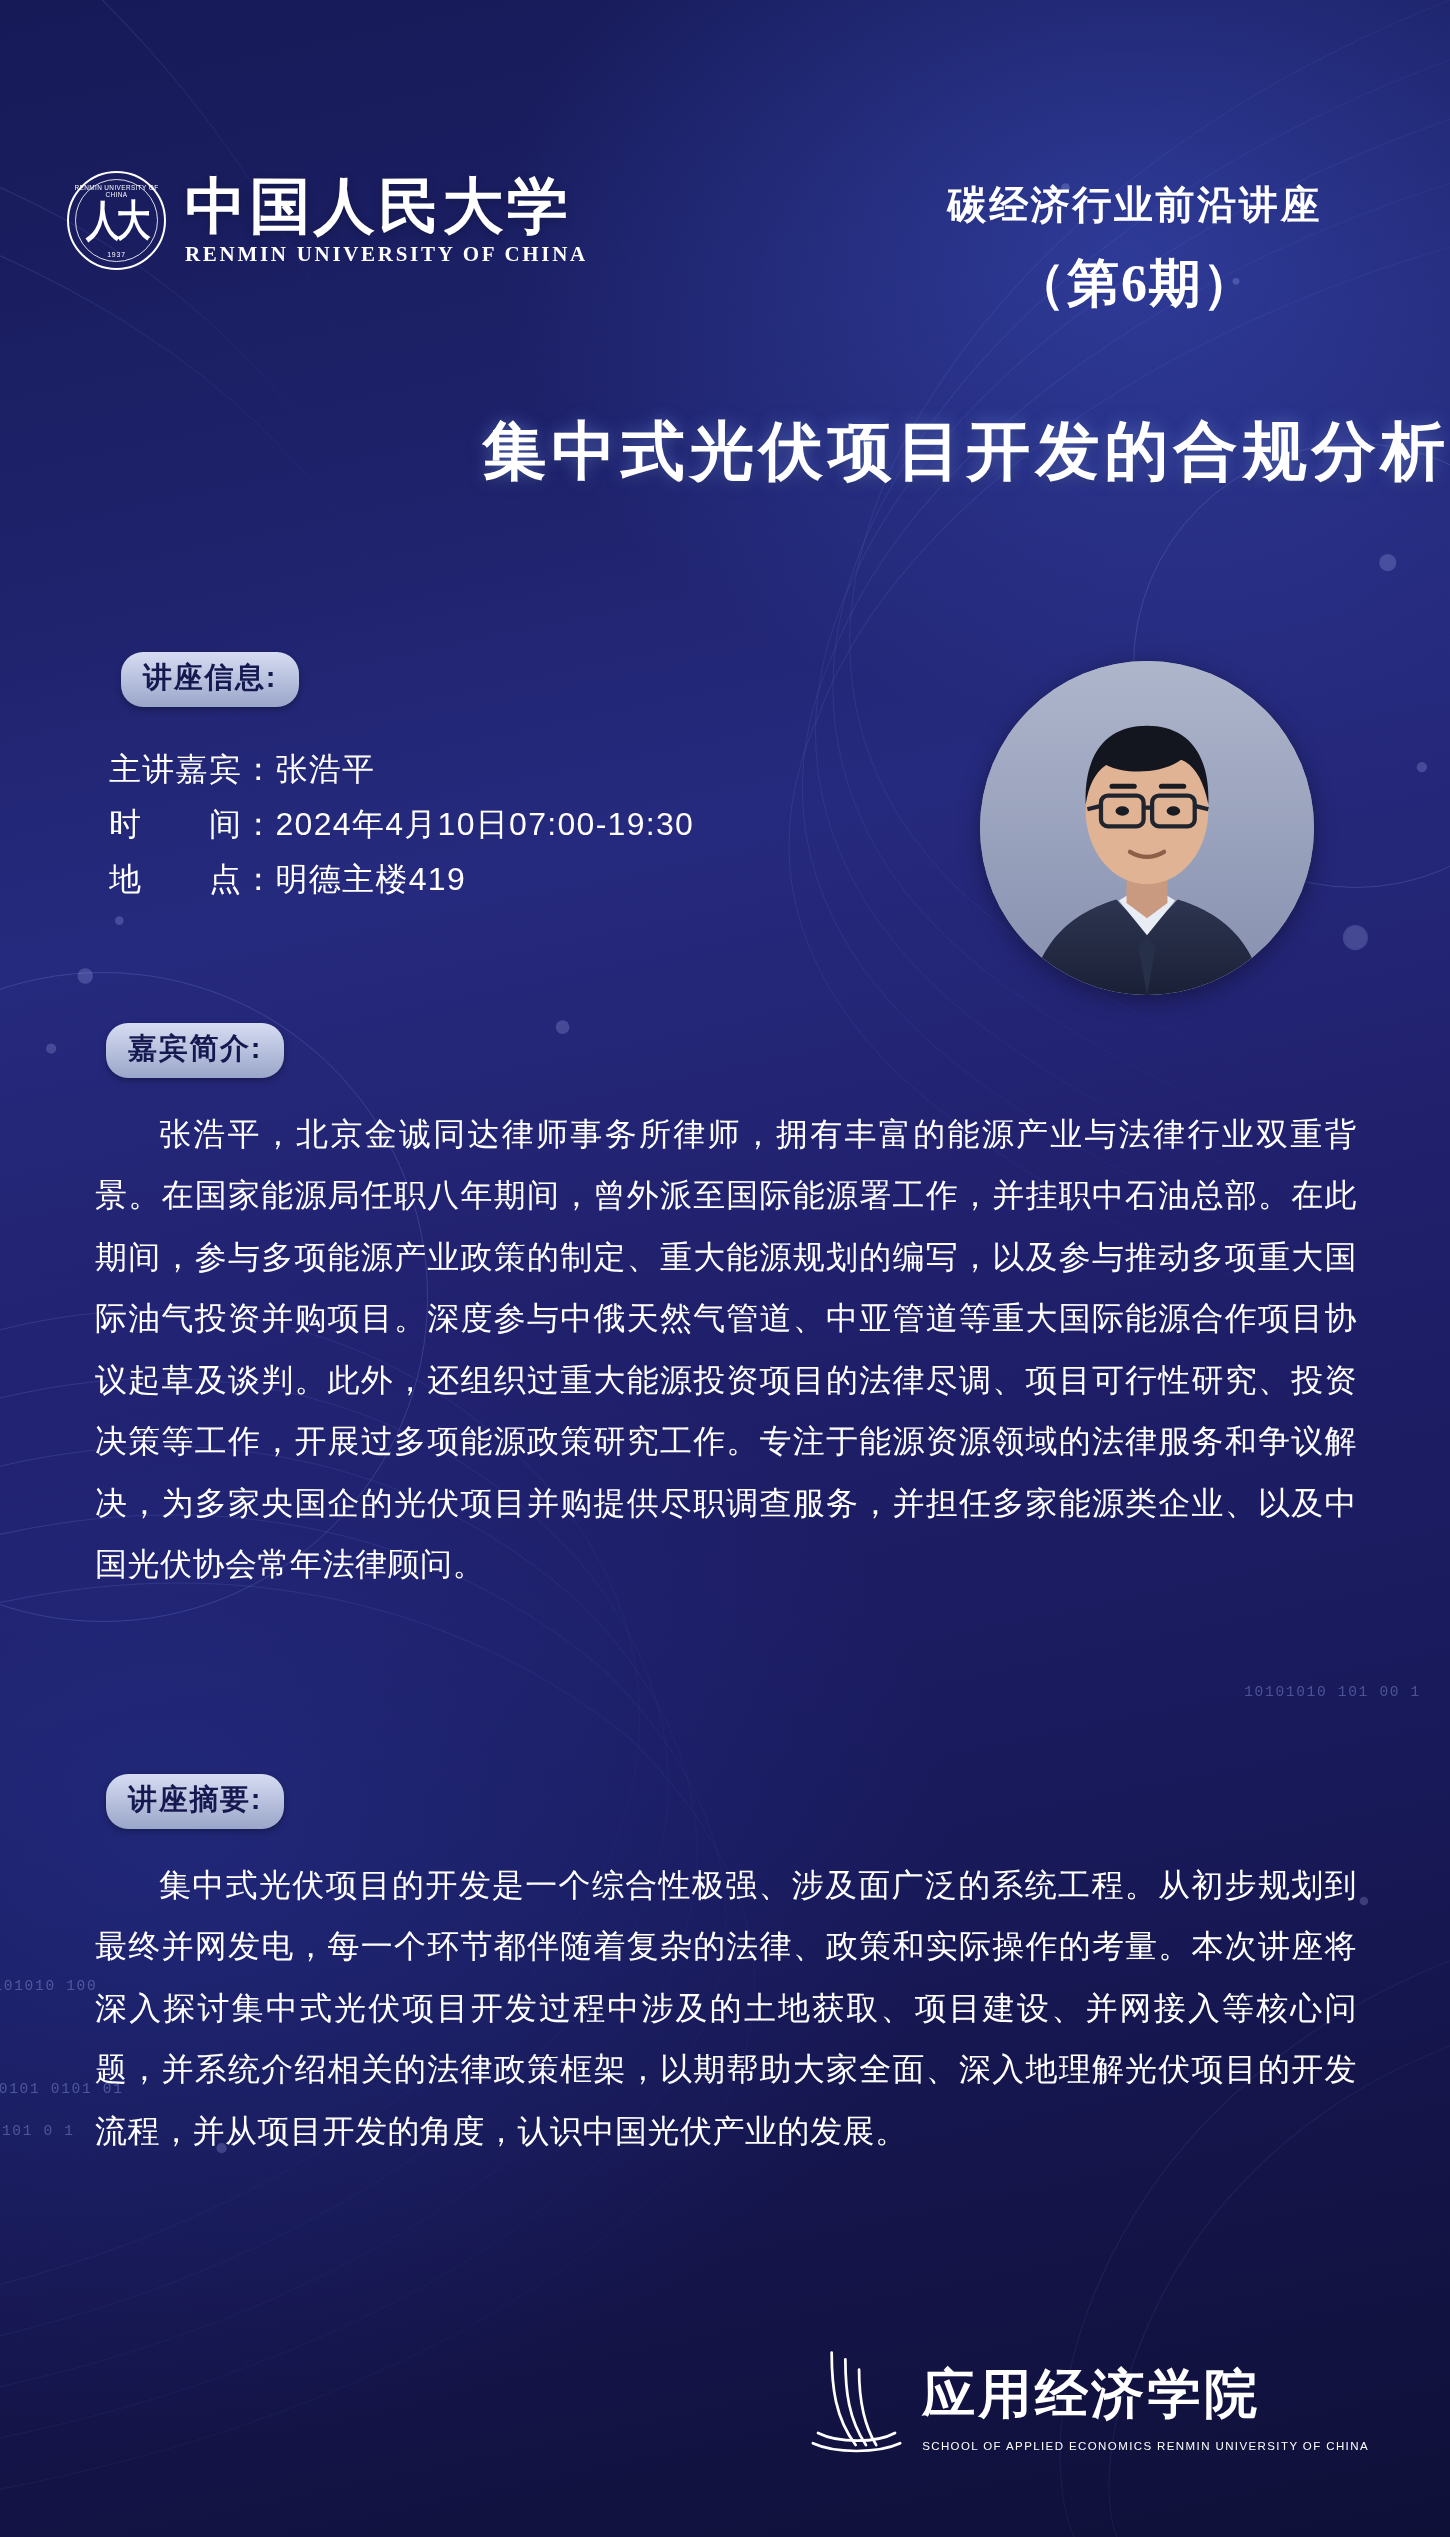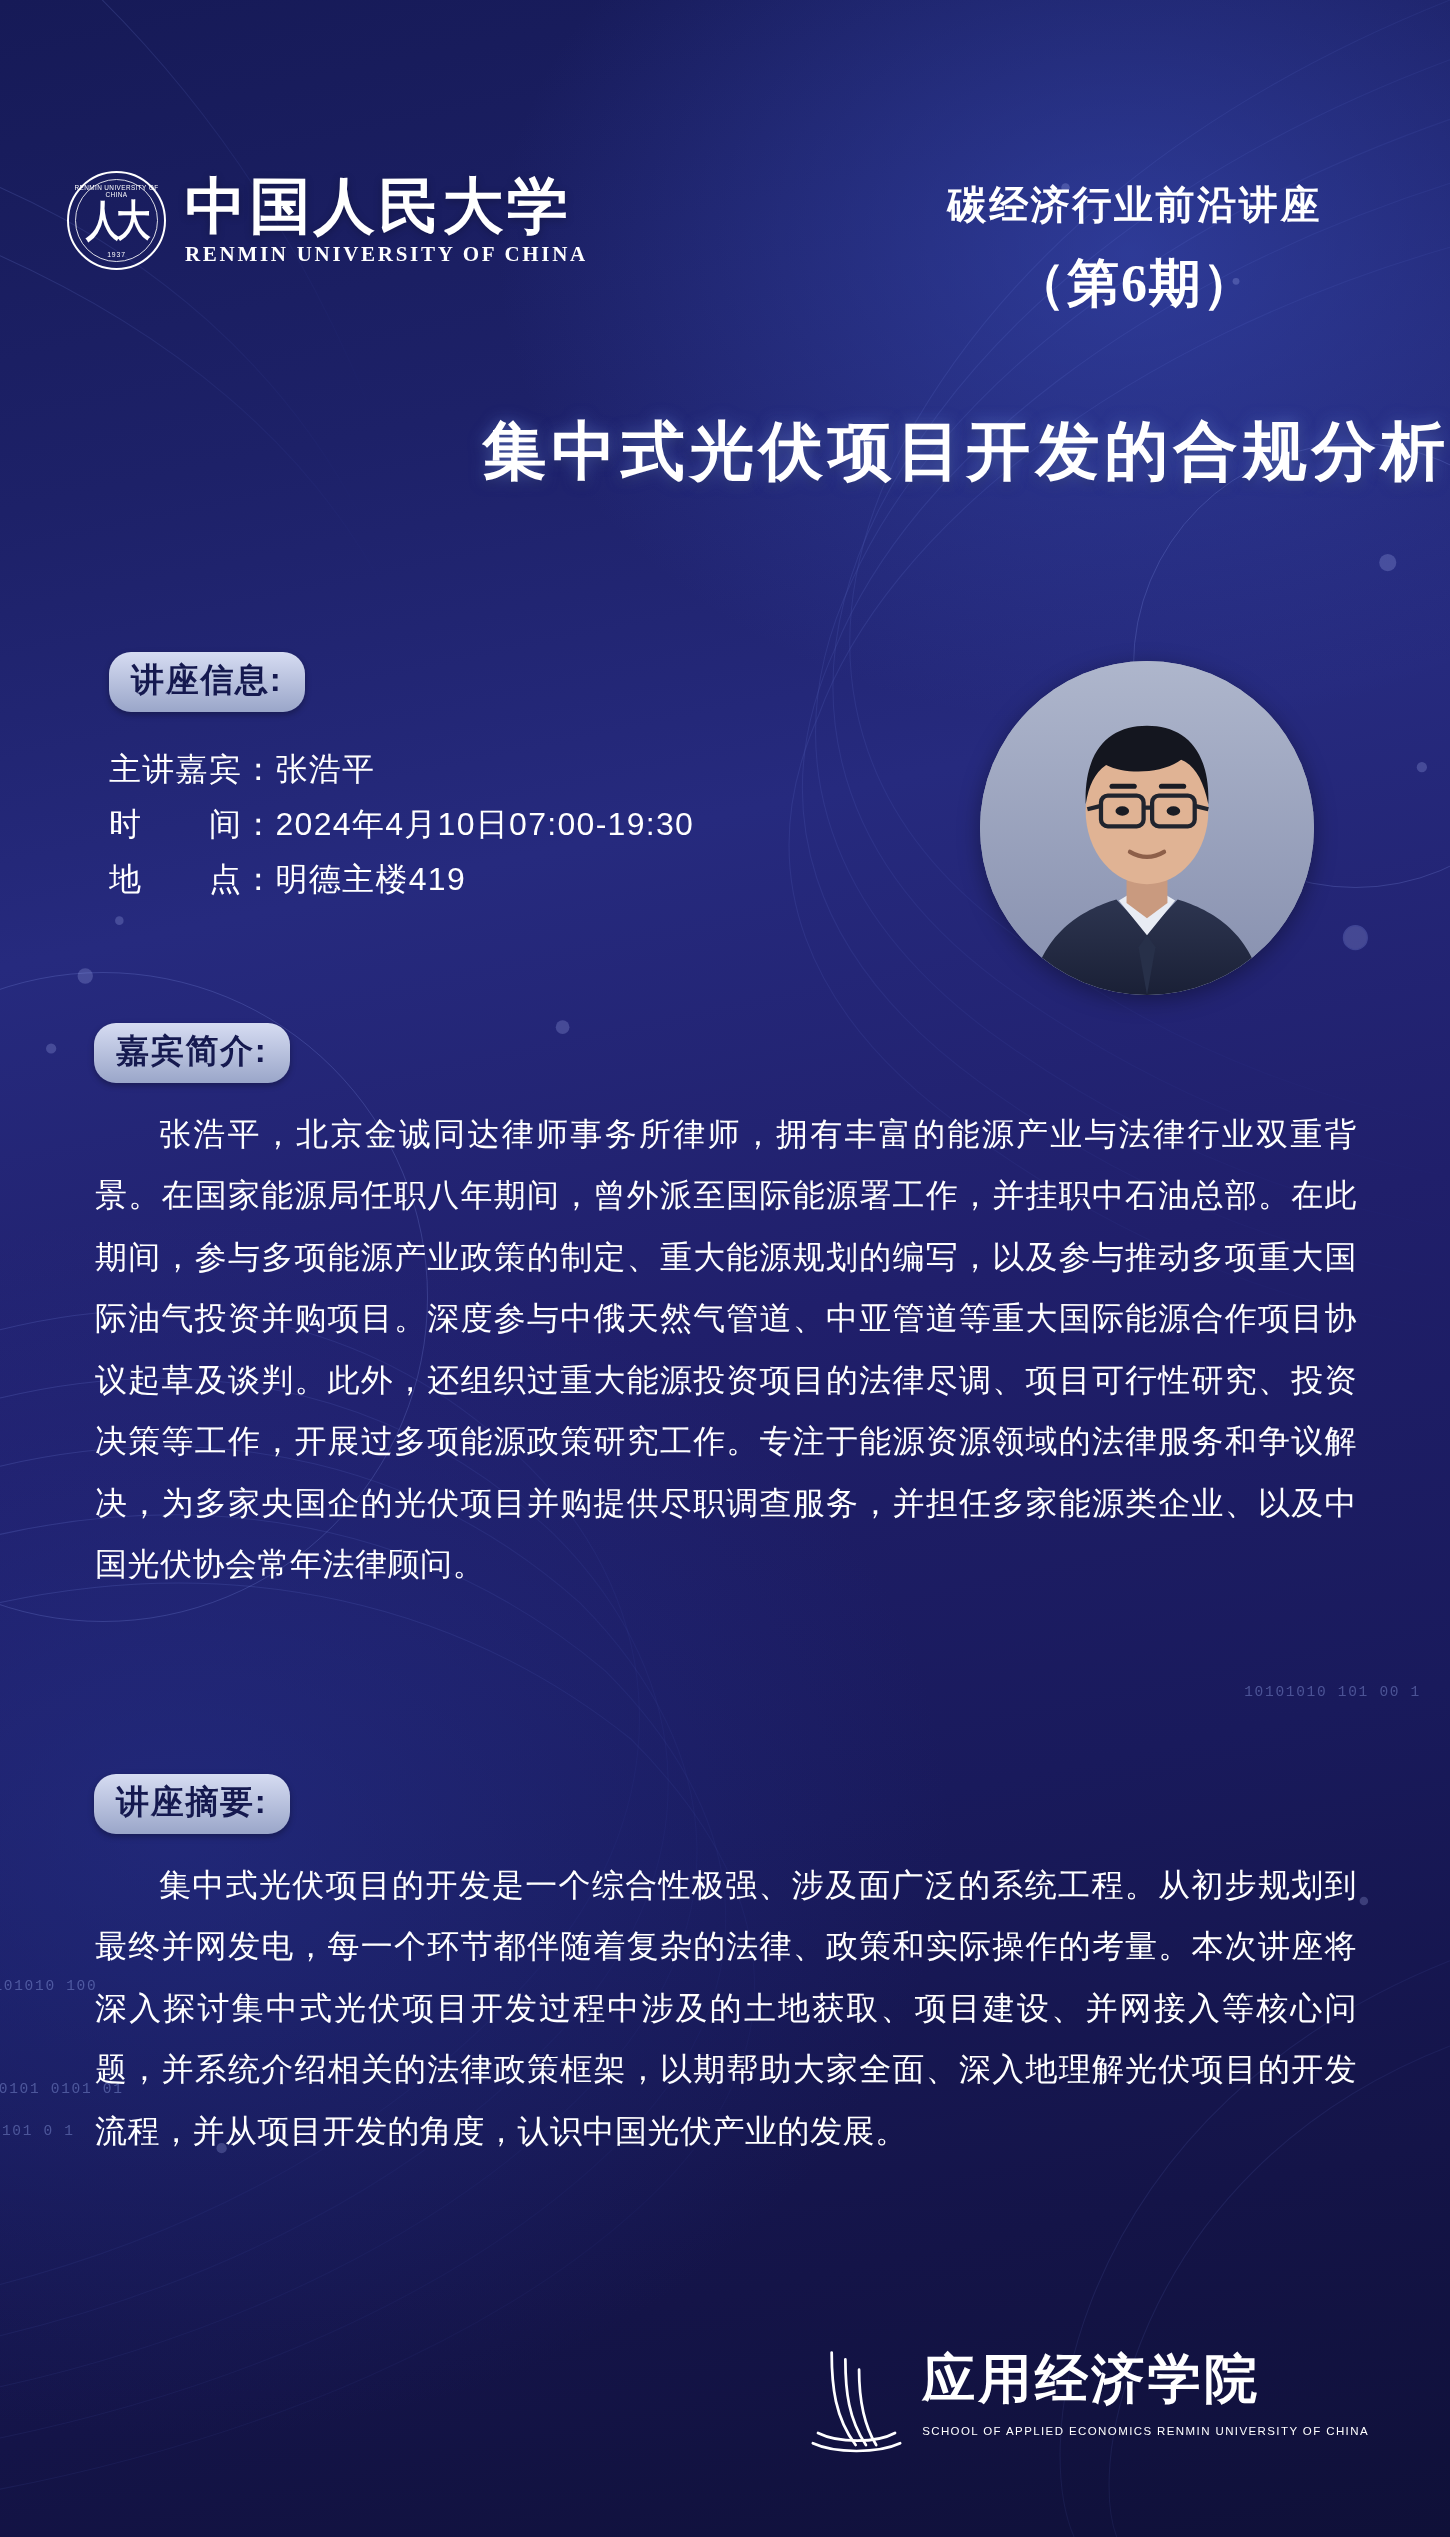--- a/index.html
+++ b/index.html
@@ -146,25 +146,26 @@
     font-family: "DejaVu Sans", "Liberation Sans", sans-serif;
     text-shadow: 0 0 15.3px rgba(120,150,255,0.55), 0 3.4px 10.2px rgba(0,0,0,0.4);
   }
 
   
   .tag {
     display: inline-block;
     background: linear-gradient(180deg, #d6dcf2 0%, #9aa6c9 100%);
     color: #15194f;
     font-weight: bold;
-    font-size: 33px;
+    font-size: 29px;
     letter-spacing: 1.7px;
     padding: 6px 22px 9.4px 22px;
     border-radius: 22px;
     box-shadow: 0 2.6px 6.8px rgba(0,0,0,0.3);
+    margin-left: 12px;
   }
 
   .tag-info { position: absolute; left: 109px; top: 652px; }
   .tag-bio  { position: absolute; left: 94px; top: 1023px; text-align: center; }
   .tag-abs  { position: absolute; left: 94px; top: 1774px; }
 
   
   .info-block {
     position: absolute;
     left: 109px;
@@ -200,21 +201,21 @@
   }
   .para-bio { top: 1104px; }
   .para-abs { top: 1855px; }
 
   
   .school {
     position: absolute;
     right: 81px;
     bottom: 81px;
     display: flex;
-    align-items: flex-start;
+    align-items: flex-end;
     gap: 15.3px;
   }
   .school .mark { width: 101px; height: 113px; flex: none; }
   .school .names { padding-bottom: 5.1px; }
   .school .cn {
     font-size: 53px;
     font-weight: bold;
     letter-spacing: 3.4px;
     font-family: "DejaVu Sans", "Liberation Sans", sans-serif;
   }

